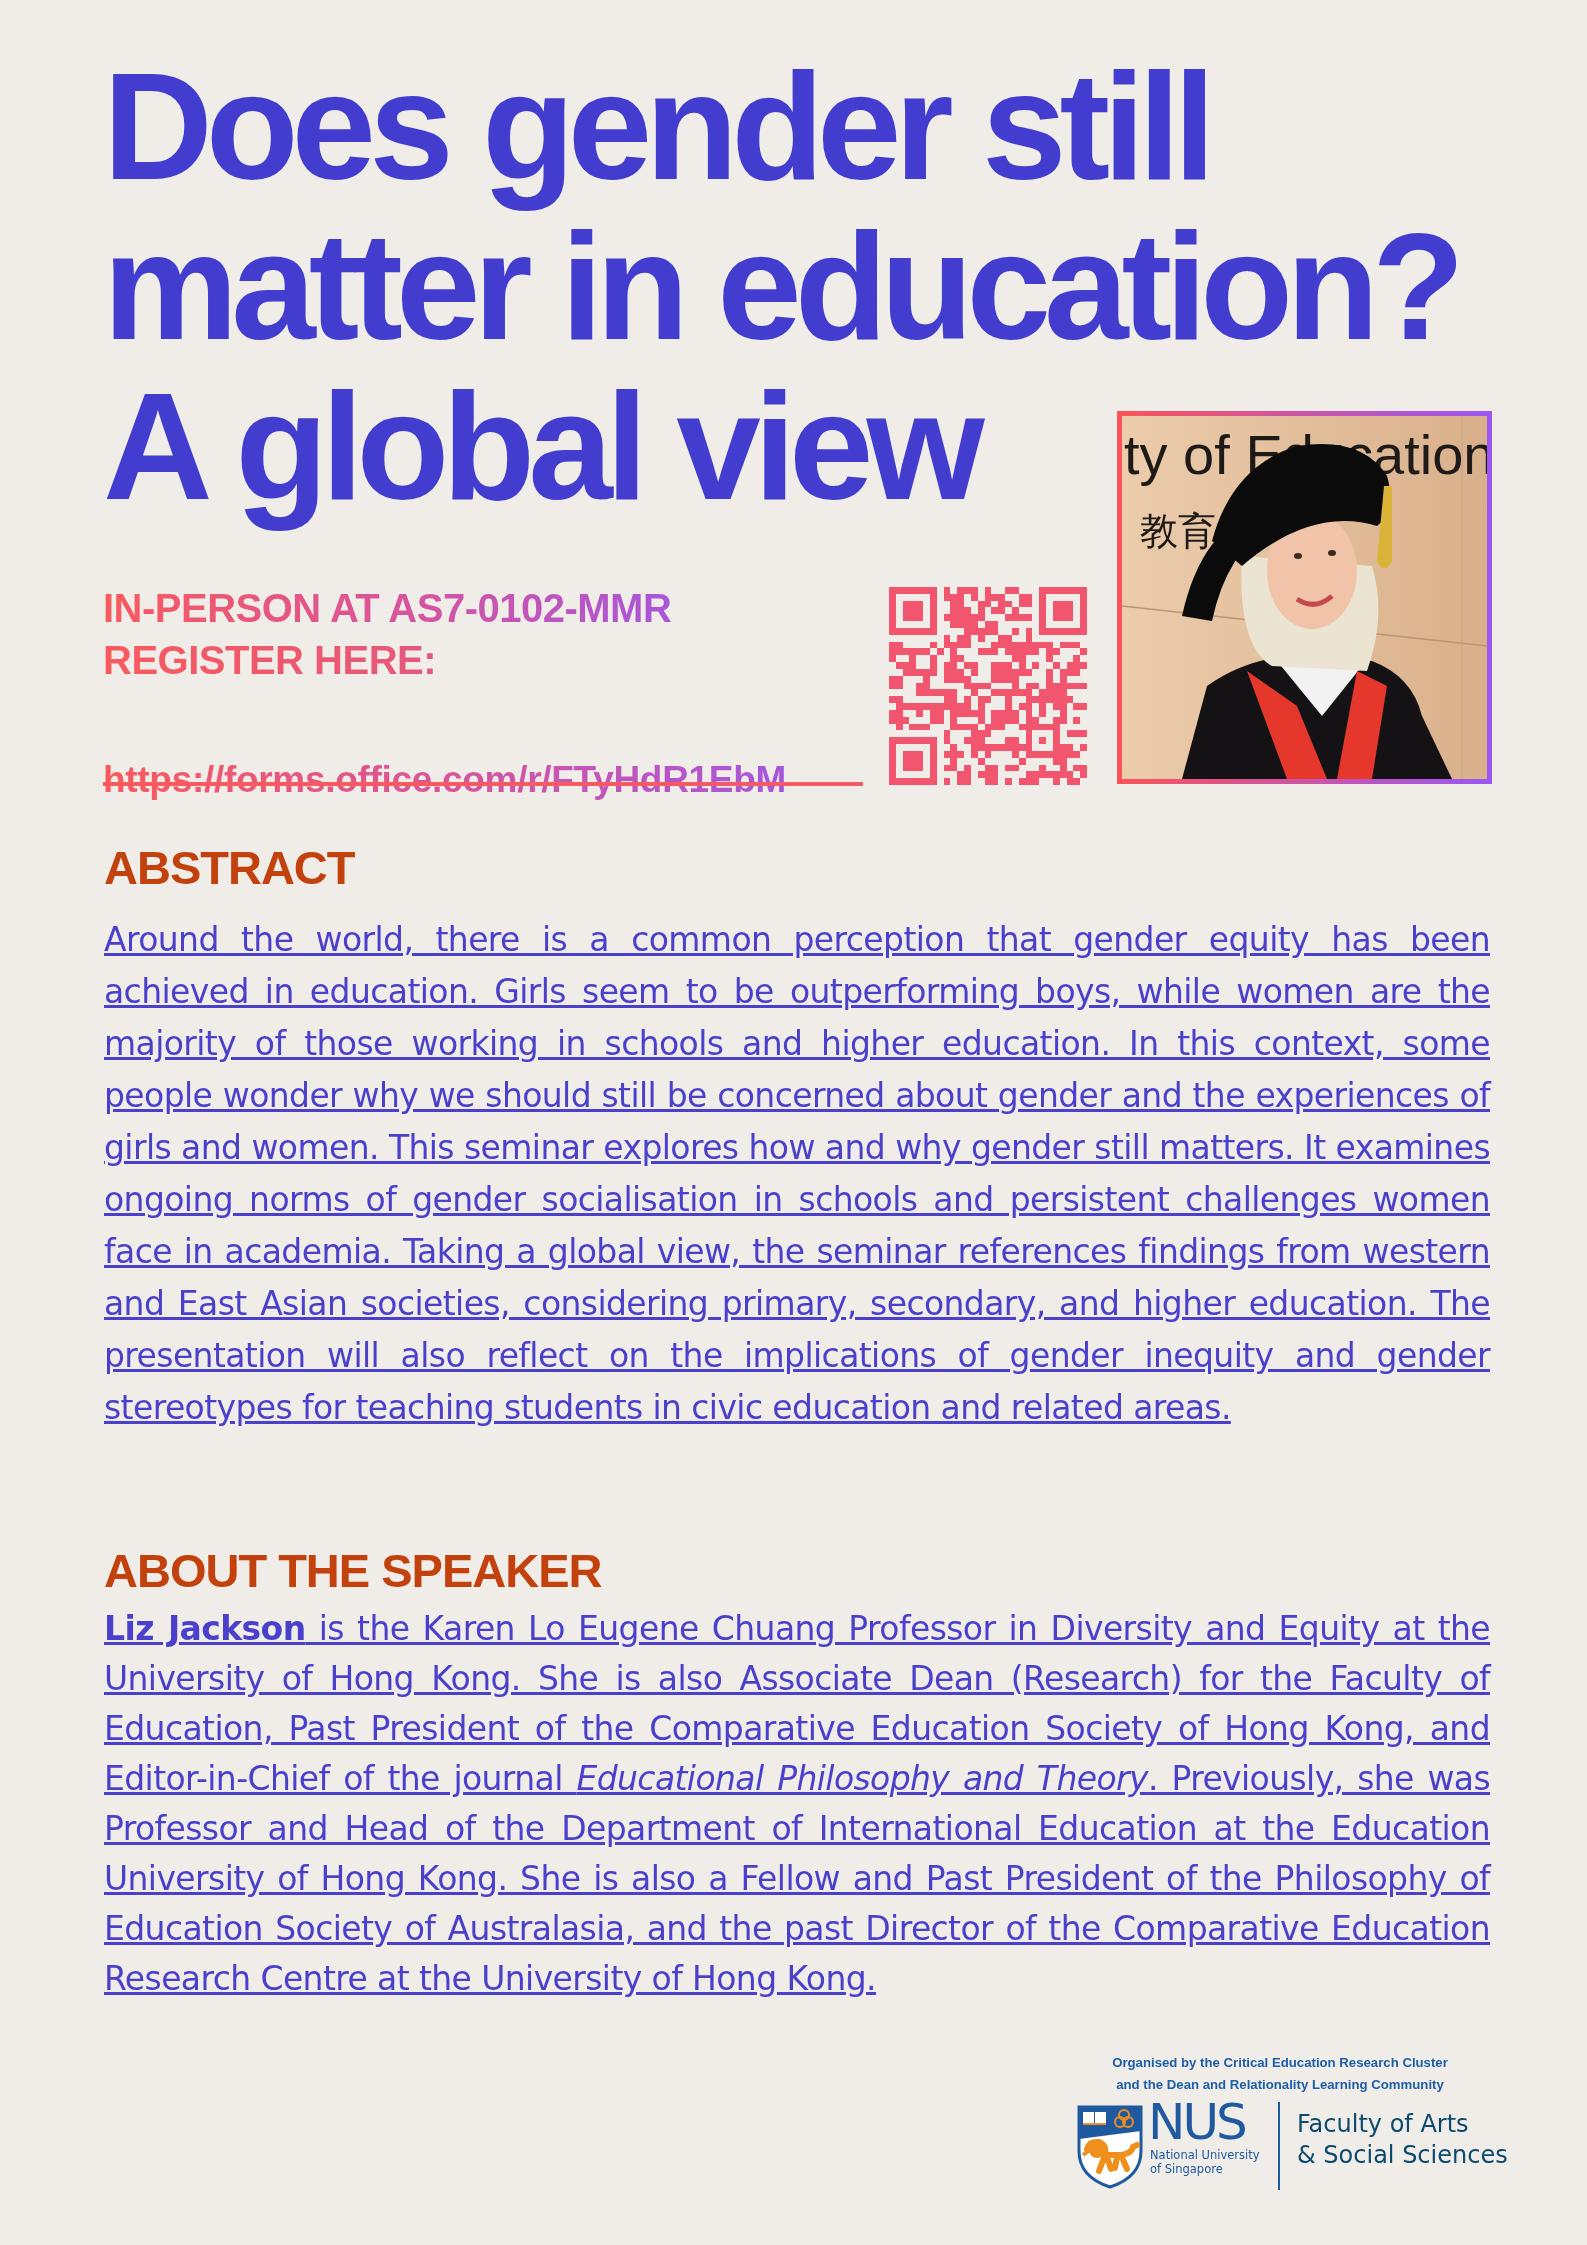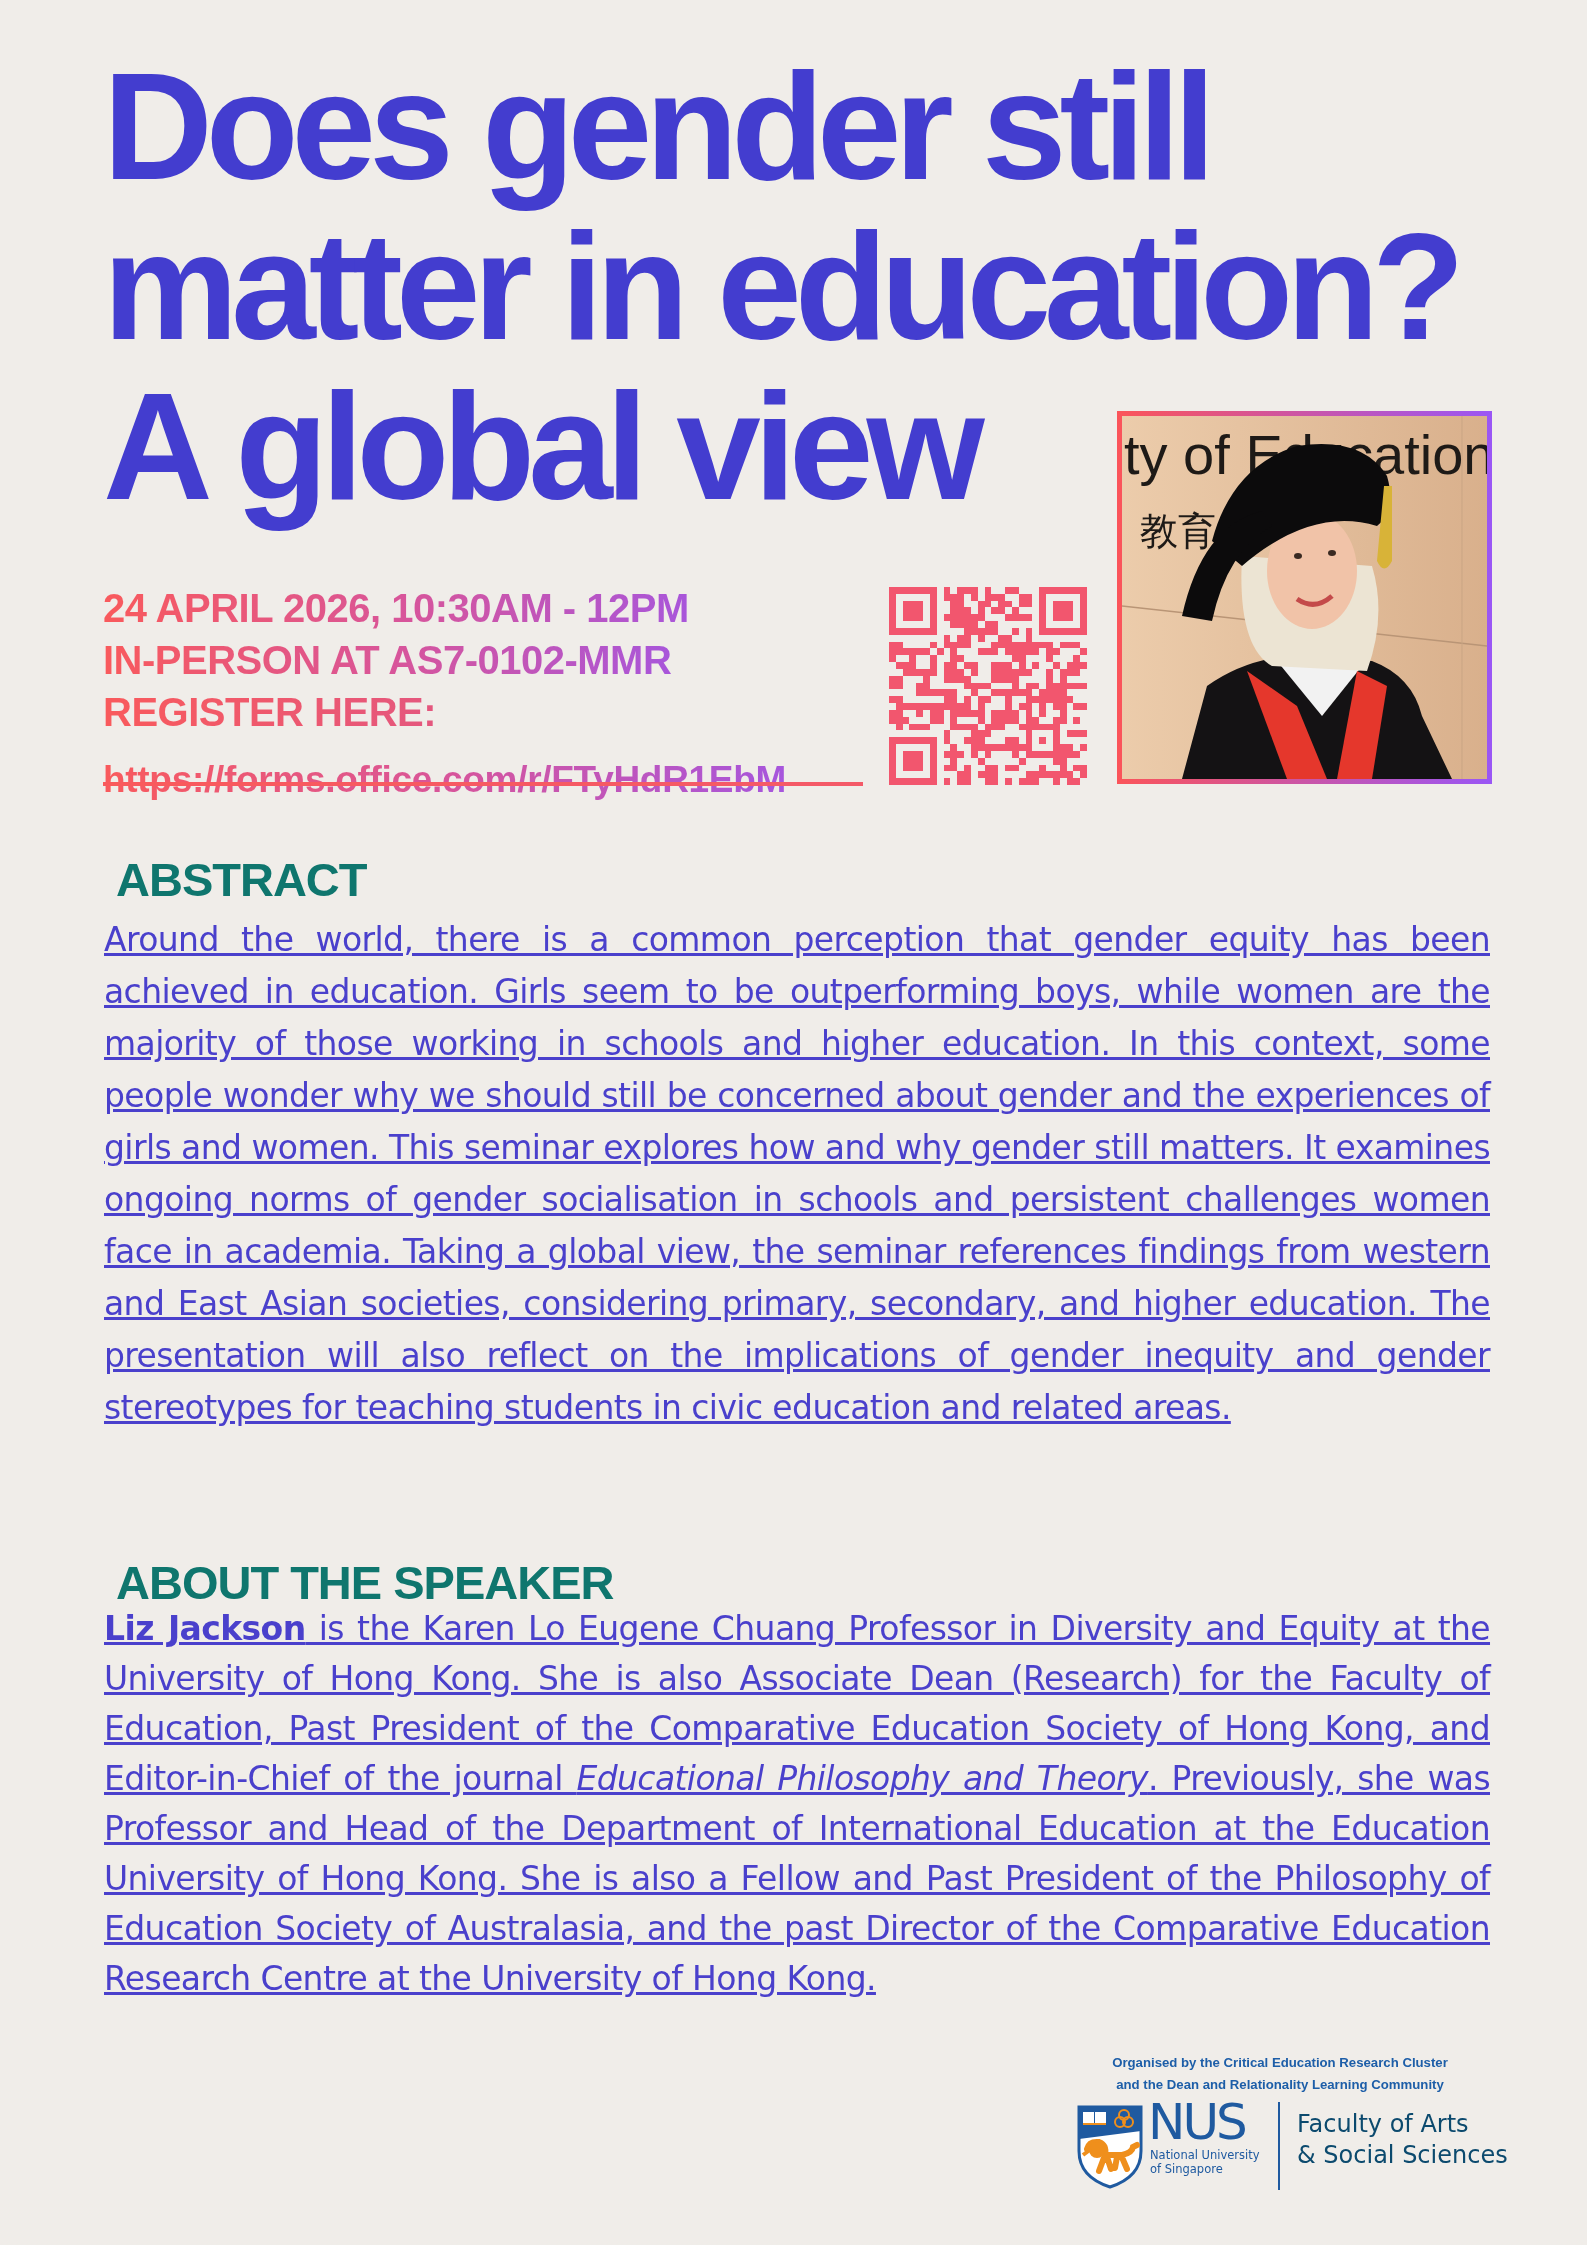--- a/index.html
+++ b/index.html
@@ -34,21 +34,21 @@
     position:absolute; left:103px; top:782px; width:760px; height:4px;
     background:linear-gradient(90deg,#f95a5c,#f45a68);
   }
   .qr { left:889px; top:587px; width:198px; height:198px; }
   .photo-frame {
     left:1117px; top:411px; width:375px; height:373px; box-sizing:border-box; padding:5px;
     background:linear-gradient(90deg,#fb5459,#9a56f5);
   }
   .photo { width:100%; height:100%; overflow:hidden; position:relative; background:#e6c4a0; }
   .h2 {
-    left:104px; font-weight:700; font-size:47px; letter-spacing:-1px; color:#0f766e; margin:12px; line-height:56px; white-space:nowrap;
+    left:104px; font-weight:700; font-size:47px; letter-spacing:-1px; color:#c2410c; margin:0; line-height:56px; white-space:nowrap;
   }
   .para {
     left:104px; width:1386px; font-family:"DejaVu Sans", sans-serif; font-size:33px;
     text-align:justify; text-align-last:left; margin:0; color:#4a40cc;text-decoration:underline;
   }
   .abstract-body { top:914px; line-height:52px; letter-spacing:-0.6px; }
   .speaker-body { top:1604px; line-height:50px; letter-spacing:-0.6px; }
   .speaker-body b { font-weight:700;margin-top:42px; }
   .speaker-body i { font-style:italic; }
   .org {
@@ -72,21 +72,20 @@
 </head>
 <body>
 
 <h1 class="abs title">
   <div>Does gender still</div>
   <div>matter in education?</div>
   <div>A global view</div>
 </h1>
 
 <div class="abs info">
-  <span class="line grad-text line1">24 APRIL 2026, 10:30AM - 12PM</span>
   <span class="line grad-text line2">IN-PERSON AT AS7-0102-MMR</span>
   <span class="line grad-text line3">REGISTER HERE:</span>
 </div>
 <a class="link grad-text">https://forms.office.com/r/FTyHdR1EbM</a>
 <div class="abs link-underline"></div>
 
 <svg class="abs qr" id="qr" viewBox="0 0 29 29" shape-rendering="crispEdges">
     <rect x="0" y="0" width="7" height="7" fill="#f2566e"></rect>
     <rect x="1" y="1" width="5" height="5" fill="#f0ede9"></rect>
     <rect x="2" y="2" width="3" height="3" fill="#f2566e"></rect>

